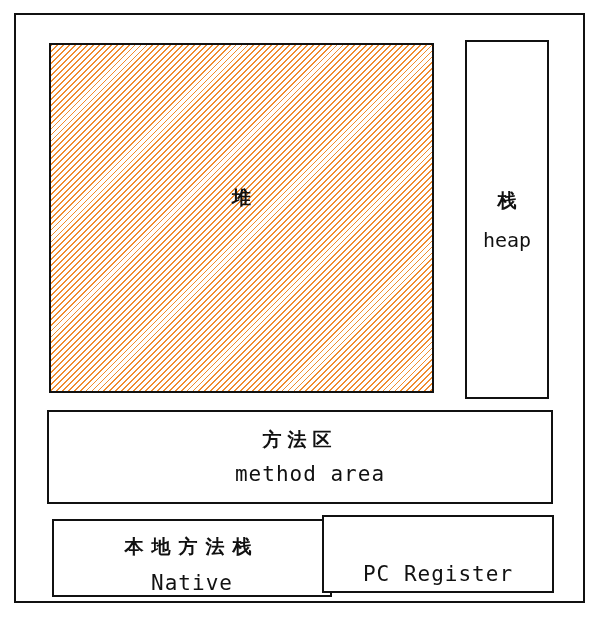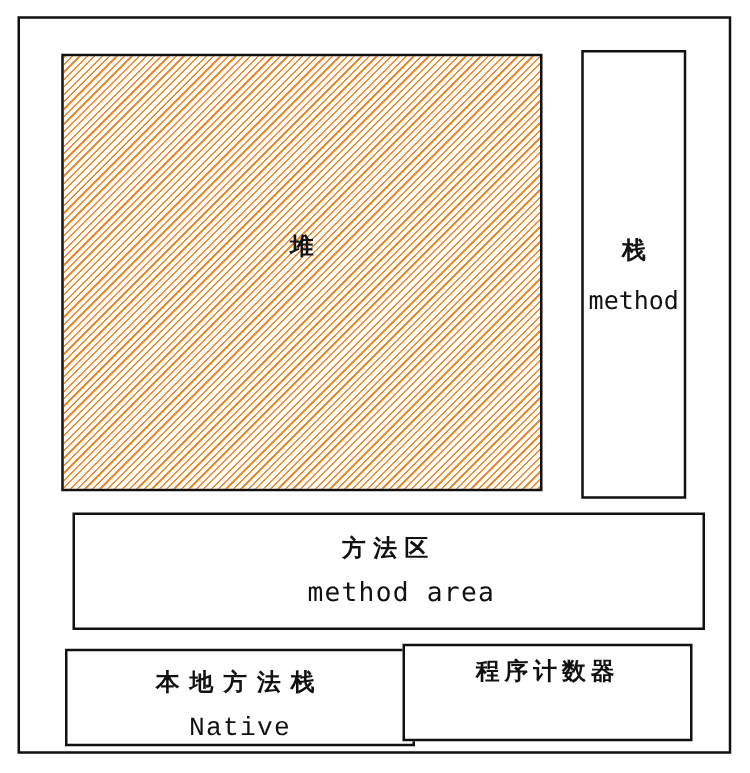--- a/index.html
+++ b/index.html
@@ -8,56 +8,56 @@
     .box { position: absolute; box-sizing: border-box; border: 2px solid #111; background: #fff; }
     .outer-frame { left: 14px; top: 13px; width: 571px; height: 590px; border-width: 2px; }
     .heap { left: 49px; top: 43px; width: 385px; height: 350px;
             background:
               repeating-linear-gradient(135deg,
                 #f08c2e 0px, #f08c2e 1.3px,
                 transparent 1.3px, transparent 4.2px),
               #ffffff;
             border-width: 2px; }
     .stack { left: 465px; top: 40px; width: 84px; height: 359px; }
-    .method-area { left: 58px; top: 410px; width: 506px; height: 94px; }
+    .method-area { left: 47px; top: 410px; width: 506px; height: 94px; }
     .native { left: 52px; top: 519px; width: 280px; height: 78px; }
     .pc-register { left: 322px; top: 515px; width: 232px; height: 78px; }
     .label { position: absolute; left: 0; right: 0; text-align: center; line-height: 1; }
     .cn { font-size: 19px; font-weight: bold; letter-spacing: 6px; }
     .en { font-size: 21px; letter-spacing: 1px; font-family: "DejaVu Sans Mono", monospace; }
     .heap .cn { top: 143px; letter-spacing: 0; }
     .heap .en { top: 183px; }
     .stack .cn { top: 149px; letter-spacing: 0; }
     .stack .en { top: 188px; font-size: 20px; letter-spacing: 0; }
     .method-area .cn { top: 18px; }
     .method-area .en { top: 52px; padding-left: 20px; }
     .native .cn { top: 16px; letter-spacing: 8px; }
-    .native .en { top: 52px; font-family: Liberation Mono, monospace; }
+    .native .en { top: 52px; }
     .pc-register .cn { top: 11px; letter-spacing: 4px; }
     .pc-register .en { top: 47px; }
   </style>
 </head>
 <body>
 
 <div class="box outer-frame"></div>
 
 <div class="box heap">
   <div class="label cn">堆</div>
 </div>
 
 <div class="box stack">
   <div class="label cn">栈</div>
-  <div class="label en">method</div>
+  <div class="label en">heap</div>
 </div>
 
 <div class="box method-area">
   <div class="label cn">方法区</div>
   <div class="label en">method area</div>
 </div>
 
 <div class="box native">
   <div class="label cn">本地方法栈</div>
   <div class="label en">Native</div>
 </div>
 
 <div class="box pc-register">
-  <div class="label cn">程序计数器</div>
+  <div class="label en">PC Register</div>
 </div>
 
 </body></html>

